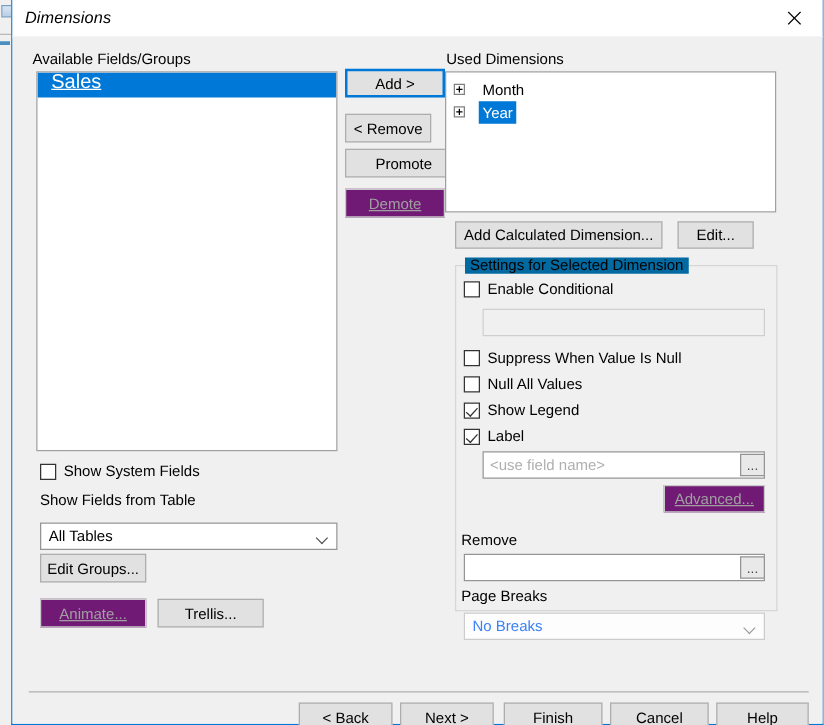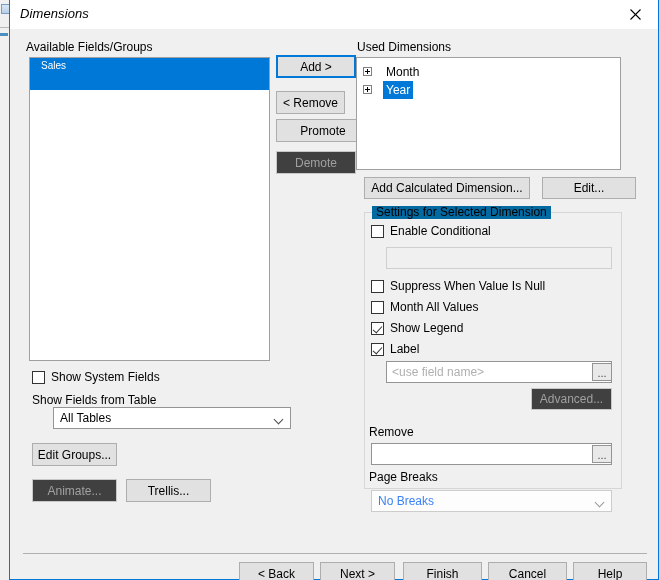--- a/index.html
+++ b/index.html
@@ -106,26 +106,27 @@
   }
 
   .listbox {
     position: absolute;
     background: #ffffff;
     border: 1px solid #a0a0a0;
     box-sizing: border-box;
     overflow: hidden;
   }
   .listrow {
-    height: 32px;
+    height: 20px;
     line-height: 16px;
     padding-left: 11px;
-    font-size: 10px;
+    font-size: 16px;
     color: #000;
     white-space: nowrap;
+    text-decoration: underline;
   }
   .listrow.sel {
     background: #0078d7;
     color: #ffffff;
   }
 
   .treerow {
     position: relative;
     height: 18px;
     line-height: 18px;
@@ -175,22 +176,23 @@
     display: flex;
     align-items: center;
     justify-content: center;
     line-height: 14px;
   }
   .btn.focus {
     border: 2px solid #0078d7;
   }
   .btn.disabled {
     color: #a0a0a0;
-    background: #404040;
+    background: #701a75;
     border-color: #c8c8c8;
+    text-decoration: underline;
   }
 
   .cb-wrap {
     position: absolute;
     display: flex;
     align-items: center;
     cursor: default;
     white-space: nowrap;
   }
   .cbox {
@@ -345,21 +347,21 @@
         <div class="listrow sel">Sales</div>
       </div>
 
       <div class="cb-wrap" style="left:22px; top:341px;">
         <span class="cbox"></span>
         <span class="cb-text">Show System Fields</span>
       </div>
 
       <div class="lbl" style="left:22px; top:364px;">Show Fields from Table</div>
 
-      <div class="combo" style="left:22px; top:378px; width:238px; height:22px;margin-left:21px;">
+      <div class="combo" style="left:22px; top:389px; width:238px; height:22px;">
         <span class="combo-val">All Tables</span>
         <span class="combo-arrow">
           <span class="chev"></span>
         </span>
       </div>
 
       <button class="btn" style="left:22px; top:414px; width:85px; height:23px;">Edit Groups...</button>
 
       <button class="btn disabled" style="left:22px; top:450px; width:85px; height:23px;">Animate...</button>
 
@@ -381,21 +383,21 @@
           <span class="treelabel">Month</span>
         </div>
         <div class="treerow sel">
           <span class="treebox"></span>
           <span class="treelabel">Year</span>
         </div>
       </div>
 
       <button class="btn" style="left:354px; top:148px; width:166px; height:22px;">Add Calculated Dimension...</button>
 
-      <button class="btn" style="left:532px; top:148px; width:94px; height:22px;">Edit...</button>
+      <button class="btn" style="left:532px; top:148px; width:61px; height:22px;">Edit...</button>
 
       <div class="groupbox" style="left:354px; top:183px; width:258px; height:277px;">
         <div class="groupbox-title">Settings for Selected Dimension</div>
       </div>
 
       <div class="cb-wrap" style="left:361px; top:195px;text-align:center;">
         <span class="cbox"></span>
         <span class="cb-text">Enable Conditional</span>
       </div>
 
@@ -403,21 +405,21 @@
         <span></span>
       </div>
 
       <div class="cb-wrap" style="left:361px; top:250px;">
         <span class="cbox"></span>
         <span class="cb-text">Suppress When Value Is Null</span>
       </div>
 
       <div class="cb-wrap" style="left:361px; top:271px;">
         <span class="cbox"></span>
-        <span class="cb-text">Month All Values</span>
+        <span class="cb-text">Null All Values</span>
       </div>
 
       <div class="cb-wrap" style="left:361px; top:292px;">
         <span class="cbox checked"></span>
         <span class="cb-text">Show Legend</span>
       </div>
 
       <div class="cb-wrap" style="left:361px; top:313px;">
         <span class="cbox checked"></span>
         <span class="cb-text">Label</span>

